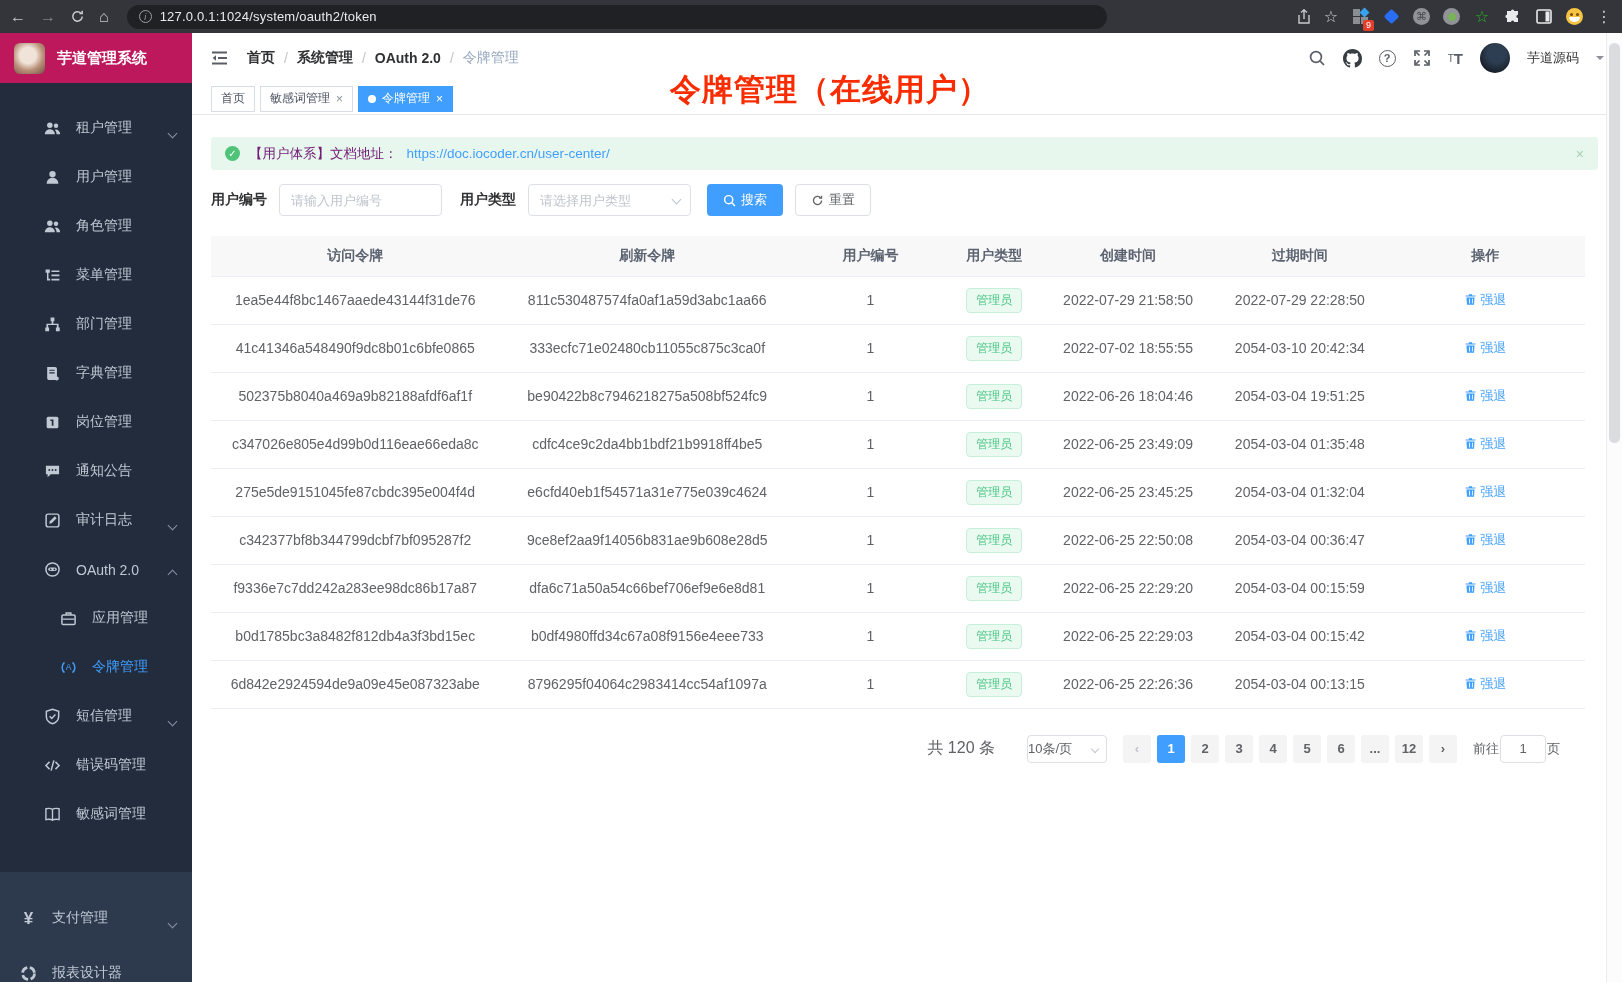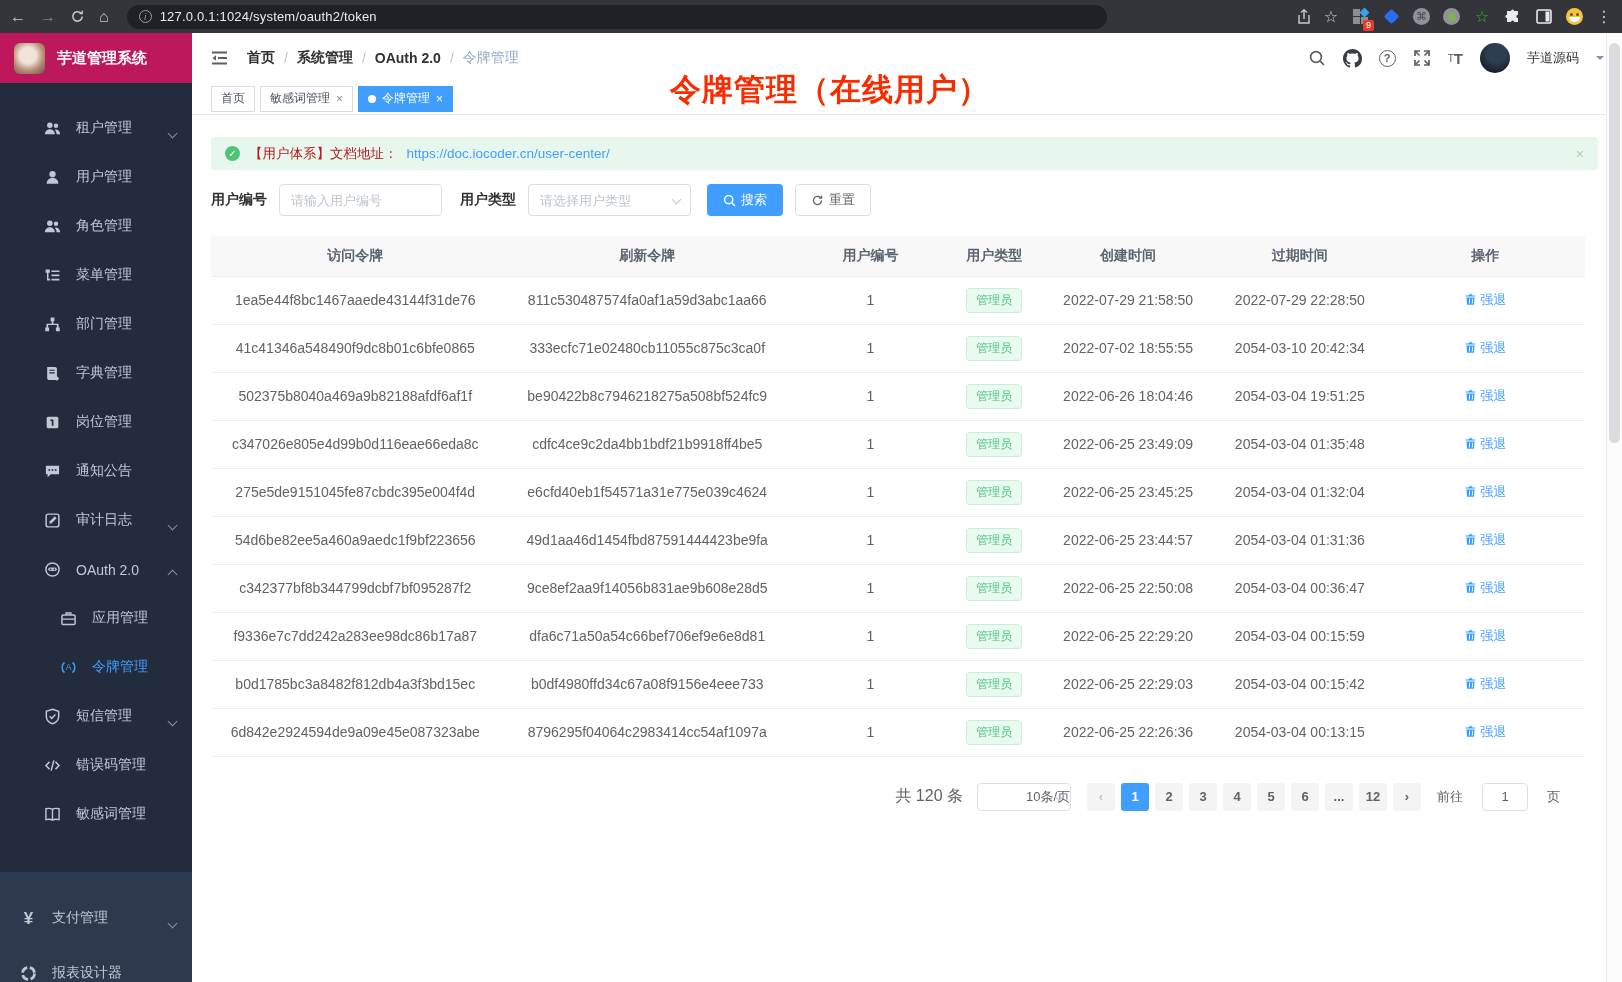--- a/index.html
+++ b/index.html
@@ -84,21 +84,21 @@
   .tag .dot { width:8px; height:8px; border-radius:50%; background:#fff; }
 
   .annotation { position:absolute; left:478px; top:36px; font-size:31px; font-weight:bold;
     color:#f82c00; z-index:20; letter-spacing:1px; }
 
   .content { position:relative; }
   .alert { margin:22px 24px 0 19px; height:33px; background:#e8f7ee; border-radius:3px;
     display:flex; align-items:center; padding:0 14px; gap:9px; }
   .check-circle { width:15px; height:15px; border-radius:50%; background:#4fc378; color:#fff;
     font-size:10px; display:flex; align-items:center; justify-content:center; flex-shrink:0; }
-  .alert-text { color:#b91c1c; font-size:13.5px; }
+  .alert-text { color:#701a75; font-size:13.5px; }
   .alert-link { color:#409eff; font-size:13.5px; text-decoration:none; cursor:pointer; }
   .alert-x { margin-left:auto; color:#a8cdb6; font-size:14px; cursor:pointer; }
 
   .filters { display:flex; align-items:center; margin:14px 0 0 19px; gap:10px; }
   .f-label { font-size:14px; font-weight:bold; color:#303133; margin-right:2px; }
   .f-input { width:163px; height:32px; border:1px solid #dcdfe6; border-radius:4px; padding:0 11px;
     font-size:13px; color:#606266; outline:none; font-family:inherit; }
   .f-input::placeholder { color:#bfc4cc; }
   .select-wrap { position:relative; margin-right:6px; }
   .select-wrap .chev2 { position:absolute; right:11px; top:12px; width:7px; height:7px;
@@ -115,31 +115,31 @@
   table.grid tr.hdr th { border-bottom:1px solid #ebeef5; }
   .col-access{width:21%;} .col-refresh{width:21.5%;} .col-userid{width:11%;} .col-usertype{width:7%;}
   .col-created{width:12.5%;} .col-expires{width:12.5%;} .col-action{width:14.5%;}
   .badge { display:inline-block; padding:3px 9px; font-size:12px; color:#49c584; background:#eafaf1;
     border:1px solid #c6efd9; border-radius:4px; }
   .force-logout { color:#409eff; font-size:13px; cursor:pointer; display:inline-flex; align-items:center; gap:3px; }
   .force-logout svg { width:13px; height:13px; }
 
   .pagination { display:flex; align-items:center; justify-content:flex-end; margin:26px 62px 0 0; gap:6px; }
   .total { font-size:16px; color:#606266; margin-right:8px; }
-  .size-select { position:relative; width:94px; height:28px; border:1px solid #dcdfe6; border-radius:4px;
-    display:flex; align-items:center; justify-content:flex-end; font-size:13px; color:#606266;
-    margin-right:10px; cursor:pointer; }
+  .size-select { position:relative; width:80px; height:28px; border:1px solid #dcdfe6; border-radius:4px;
+    display:flex; align-items:center; justify-content:flex-start; font-size:13px; color:#606266;
+    margin-right:10px; cursor:pointer;margin-left:18px; }
   .size-select .chev2 { position:absolute; right:8px; top:10px; width:6px; height:6px;
     border-right:1.2px solid #c0c4cc; border-bottom:1.2px solid #c0c4cc; transform:rotate(45deg); }
   .page-btn { min-width:28px; height:28px; background:#f4f4f5; border:none; border-radius:3px;
     color:#606266; font-size:13px; font-weight:600; cursor:pointer; font-family:inherit; padding:0 6px; }
   .page-btn.active { background:#409eff; color:#fff; }
   .page-btn.nav { color:#c0c4cc; }
   .page-btn.nav.next { color:#606266; }
-  .goto { display:flex; align-items:center; gap:19px; font-size:13px; color:#606266; margin-left:10px; }
+  .goto { display:flex; align-items:center; gap:1px; font-size:13px; color:#606266; margin-left:10px; }
   .goto input { width:46px; height:28px; border:1px solid #dcdfe6; border-radius:4px; text-align:center;
     font-size:13px; color:#606266; outline:none; font-family:inherit; }
 
   .scrollbar { position:fixed; top:33px; right:0; bottom:0; width:16px; background:#fcfcfc;
     border-left:1px solid #ececec; z-index:50; }
   .scroll-thumb { position:absolute; left:2px; top:10px; width:11px; height:400px;
     background:#dadce0; border-radius:6px; }
 </style>
 </head>
 <body>
@@ -545,34 +545,20 @@
               <td class="col-created">2022-06-25 23:45:25</td>
               <td class="col-expires">2054-03-04 01:32:04</td>
               <td class="col-action"><a class="force-logout">
                   <svg viewBox="0 0 16 16">
                     <path fill="currentColor" d="M6 1.5h4V3h4v1.4H2V3h4zM3 5.4h10l-.7 9.1H3.7zM6.1 7l.2 5.8h1.1L7.2 7zm3.8 0l-.2 5.8h1.1L10.9 7z"></path>
                   </svg>
                   <span>强退</span>
                 </a></td>
             </tr>
             <tr>
-              <td class="col-access">54d6be82ee5a460a9aedc1f9bf223656</td>
-              <td class="col-refresh">49d1aa46d1454fbd87591444423be9fa</td>
-              <td class="col-userid">1</td>
-              <td class="col-usertype"><span class="badge">管理员</span></td>
-              <td class="col-created">2022-06-25 23:44:57</td>
-              <td class="col-expires">2054-03-04 01:31:36</td>
-              <td class="col-action"><a class="force-logout">
-                  <svg viewBox="0 0 16 16">
-                    <path fill="currentColor" d="M6 1.5h4V3h4v1.4H2V3h4zM3 5.4h10l-.7 9.1H3.7zM6.1 7l.2 5.8h1.1L7.2 7zm3.8 0l-.2 5.8h1.1L10.9 7z"></path>
-                  </svg>
-                  <span>强退</span>
-                </a></td>
-            </tr>
-            <tr>
               <td class="col-access">c342377bf8b344799dcbf7bf095287f2</td>
               <td class="col-refresh">9ce8ef2aa9f14056b831ae9b608e28d5</td>
               <td class="col-userid">1</td>
               <td class="col-usertype"><span class="badge">管理员</span></td>
               <td class="col-created">2022-06-25 22:50:08</td>
               <td class="col-expires">2054-03-04 00:36:47</td>
               <td class="col-action"><a class="force-logout">
                   <svg viewBox="0 0 16 16">
                     <path fill="currentColor" d="M6 1.5h4V3h4v1.4H2V3h4zM3 5.4h10l-.7 9.1H3.7zM6.1 7l.2 5.8h1.1L7.2 7zm3.8 0l-.2 5.8h1.1L10.9 7z"></path>
                   </svg>

